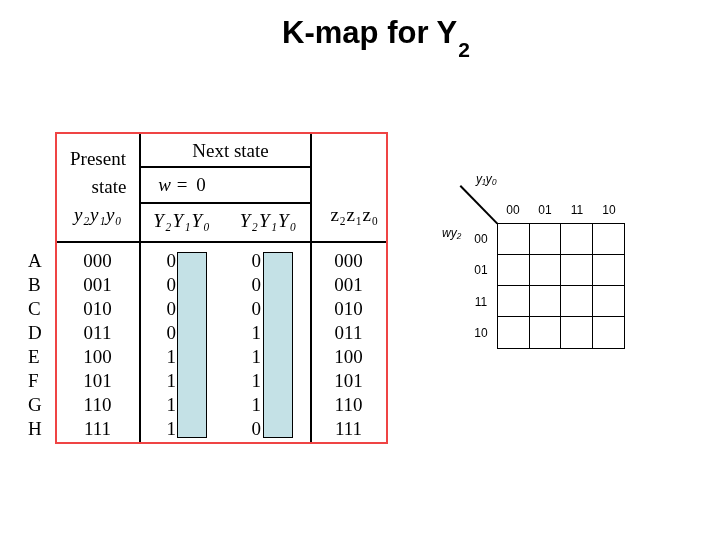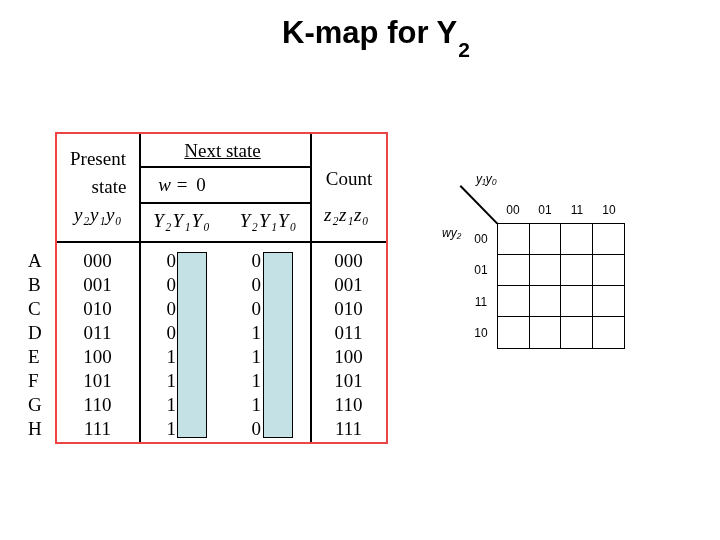--- a/index.html
+++ b/index.html
@@ -27,29 +27,29 @@
   .vline1 { left:82px;  top:0; width:2px; height:308px; }
   .vline2 { left:253px; top:0; width:2px; height:308px; }
   .hthin1 { left:82px;  top:32px;  width:173px; height:2px; }
   .hthin2 { left:82px;  top:68px;  width:173px; height:2px; }
   .hthick { left:0;     top:107px; width:329px; height:2px; }
 
   .hc { position:absolute; text-align:center; font-size:19px; line-height:22px; }
   .h-p1 { left:0; top:14px; width:82px; }
   .h-p2 { left:0; top:42px; width:104px; }
   .h-p3 { left:0; top:70px; width:82px; font-style:italic; letter-spacing:0.5px; }
-  .h-next { left:72px; top:6px;  width:187px;text-decoration:underline; }
+  .h-next { left:80px; top:6px;  width:187px; }
   .h-w0 { left:82px;  top:40px; width:86px; }
   .h-w1 { left:168px; top:40px; width:87px; }
   .h-w0 i, .h-w1 i { font-style:italic; }
   .eq { margin-left:6px; word-spacing:4px; }
   .h-yv0 { left:82px;  top:76px; width:86px; font-style:italic; letter-spacing:1px; }
   .h-yv1 { left:168px; top:76px; width:87px; font-style:italic; letter-spacing:1px; }
   .h-count  { left:255px; top:34px; width:74px; }
-  .h-cvars  { left:259px; top:70px; width:61px; font-style:italic; letter-spacing:0.5px; }
+  .h-cvars  { left:267px; top:70px; width:61px; letter-spacing:0.5px; }
 
   
   .rows {
     position:absolute; left:26px; top:249px; width:361px; height:192px;
     display:flex; flex-direction:column; font-size:19px;
   }
   .trow { flex:1; display:flex; align-items:center; }
   .c-label   { width:29px; padding-left:2px; box-sizing:border-box; }
   .c-present { width:85px; text-align:center; }
   .c-w       { width:85px; text-align:right; padding-right:49px; box-sizing:border-box; }
@@ -115,21 +115,20 @@
     <div class="hc h-p2">state</div>
     <div class="hc h-p3">y₂y₁y₀</div>
 
     <div class="hc h-next">Next state</div>
 
     <div class="hc h-w0"><i>w</i><span class="eq">= 0</span></div>
 
     <div class="hc h-yv0">Y₂Y₁Y₀</div>
     <div class="hc h-yv1">Y₂Y₁Y₀</div>
 
-    <div class="hc h-count">Count</div>
     <div class="hc h-cvars">z₂z₁z₀</div>
   </div>
 
   <div class="rows">
     <div class="trow">
       <span class="c-label">A</span>
       <span class="c-present">000</span>
       <span class="c-w">0</span>
       <span class="c-w">0</span>
       <span class="c-count">000</span>

